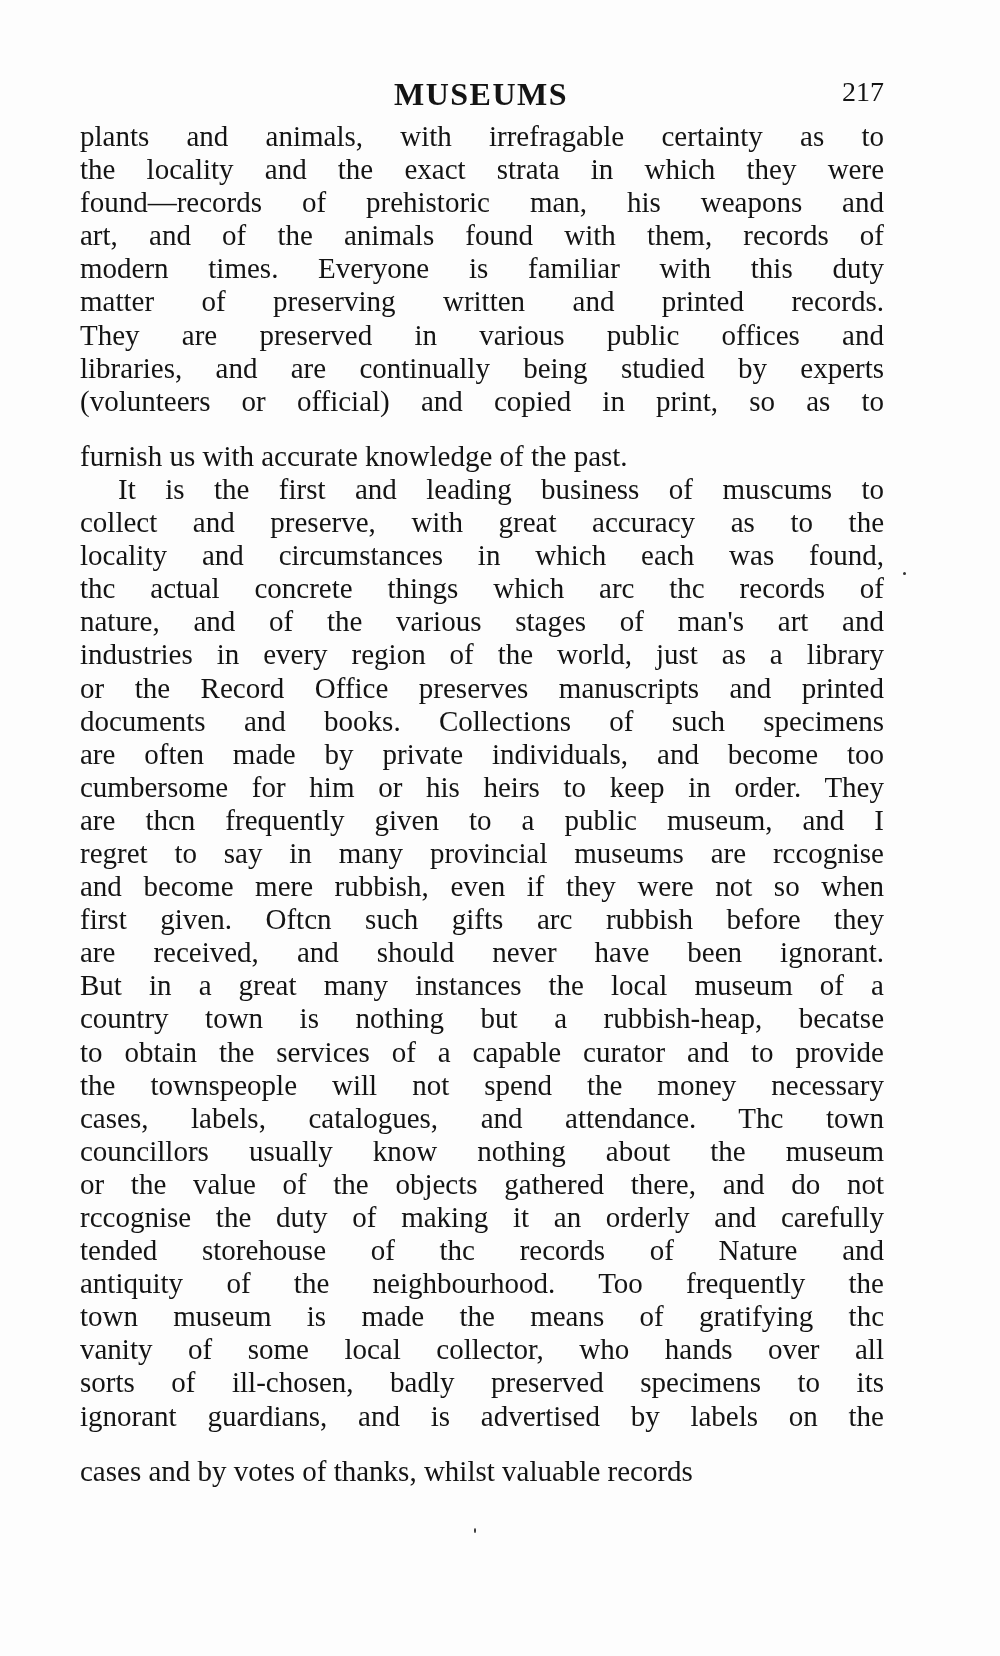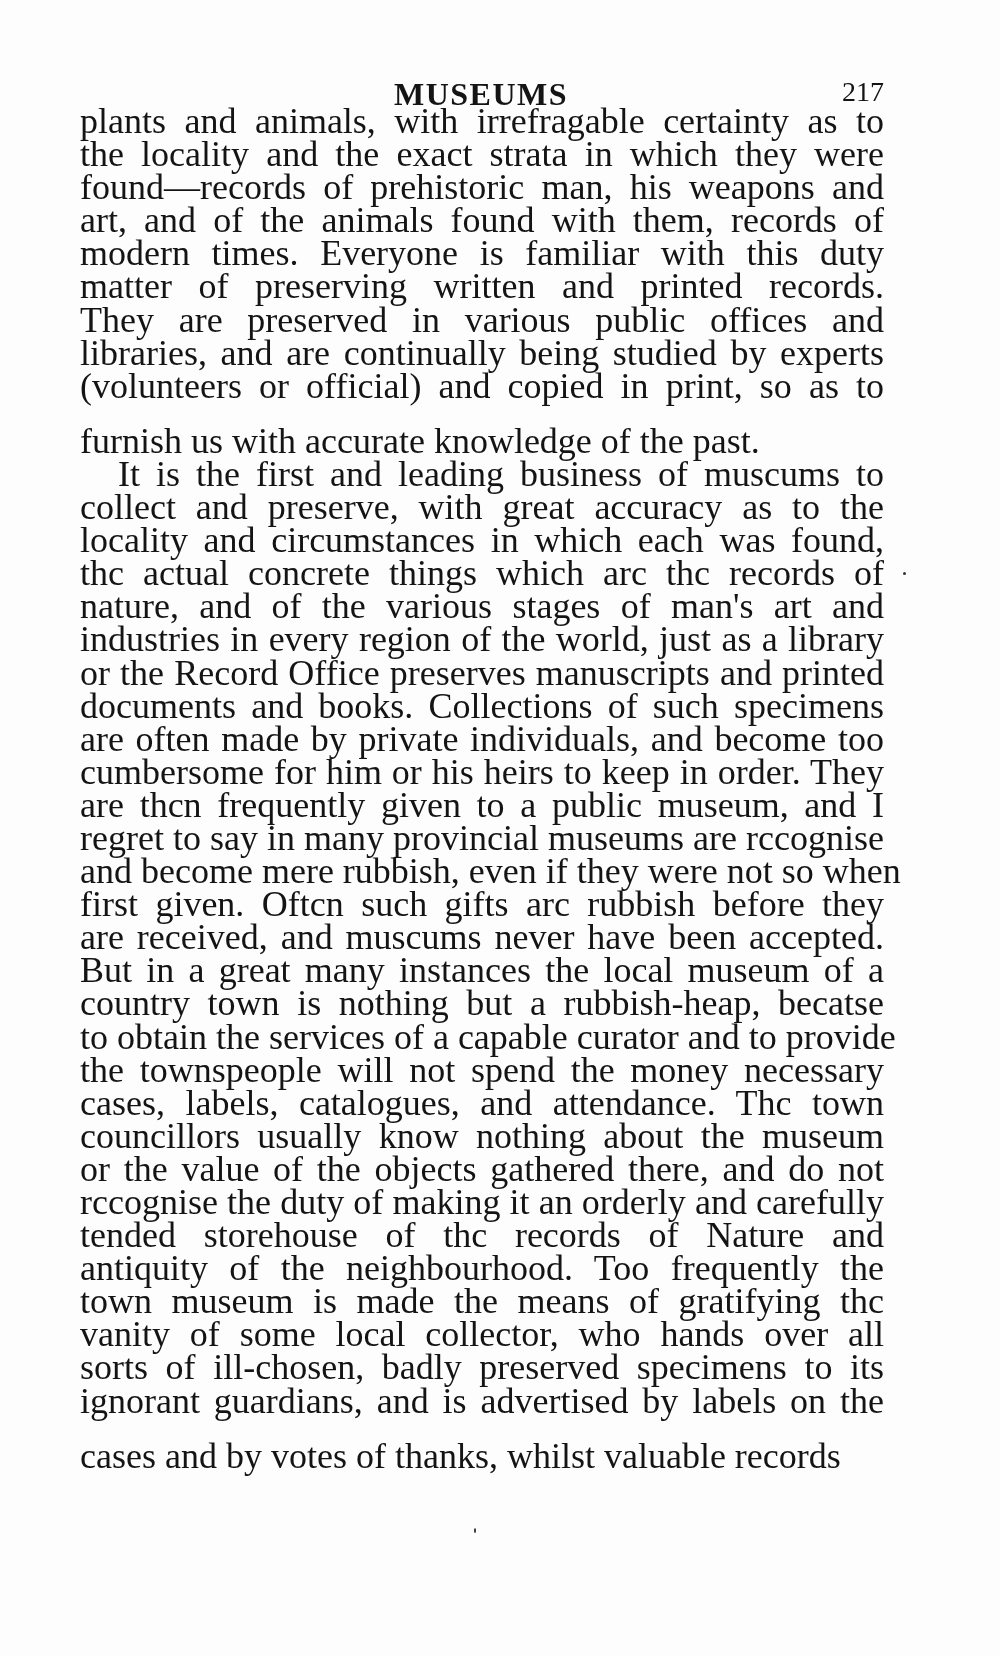--- a/index.html
+++ b/index.html
@@ -15,22 +15,22 @@
     }
     .head-title {
       position: absolute; left: 0; right: 0; top: 0; text-align: center;
       font-size: 32px; font-weight: bold; letter-spacing: 1.5px;
     }
     .head-folio {
       position: absolute; right: 0; top: 0;
       font-size: 28px; font-weight: normal;
     }
     .body-text {
-      position: absolute; left: 80px; top: 105px; width: 804px;
-      font-size: 36px; line-height: 33.1px;
+      position: absolute; left: 80px; top: 120px; width: 804px;
+      font-size: 29px; line-height: 33.1px;
     }
     .line {
       display: block; white-space: nowrap; text-align: justify;
       text-align-last: justify; height: 33.1px;
     }
     .line.last { text-align-last: left; margin-top: 22px; }
     .line.indent { padding-left: 38px; }
     .speck {
       position: absolute; width: 3px; height: 3px; background: #333;
       border-radius: 50%;
@@ -63,21 +63,21 @@
       <span class="line">nature, and of the various stages of man's art and</span>
       <span class="line">industries in every region of the world, just as a library</span>
       <span class="line">or the Record Office preserves manuscripts and printed</span>
       <span class="line">documents and books.  Collections of such specimens</span>
       <span class="line">are often made by private individuals, and become too</span>
       <span class="line">cumbersome for him or his heirs to keep in order.  They</span>
       <span class="line">are thcn frequently given to a public museum, and I</span>
       <span class="line">regret to say in many provincial museums are rccognise</span>
       <span class="line">and become mere rubbish, even if they were not so when</span>
       <span class="line">first given.  Oftcn such gifts arc rubbish before they</span>
-      <span class="line">are received, and muscums never have been accepted.</span>
+      <span class="line">are received, and should never have been ignorant.</span>
       <span class="line">But in a great many instances the local museum of a</span>
       <span class="line">country town is nothing but a rubbish-heap, becatse</span>
       <span class="line">to obtain the services of a capable curator and to provide</span>
       <span class="line">the townspeople will not spend the money necessary</span>
       <span class="line">cases, labels, catalogues, and attendance.  Thc town</span>
       <span class="line">councillors usually know nothing about the museum</span>
       <span class="line">or the value of the objects gathered there, and do not</span>
       <span class="line">rccognise the duty of making it an orderly and carefully</span>
       <span class="line">tended storehouse of thc records of Nature and</span>
       <span class="line">antiquity of the neighbourhood.  Too frequently the</span>

